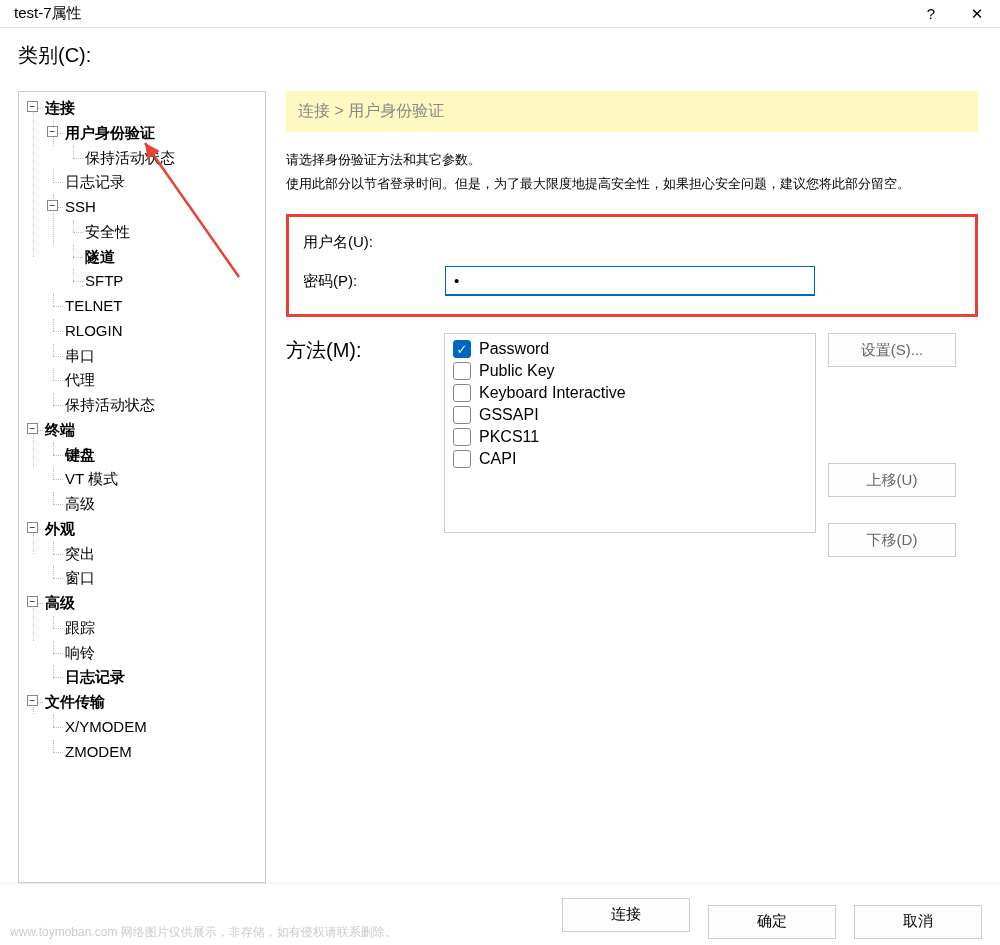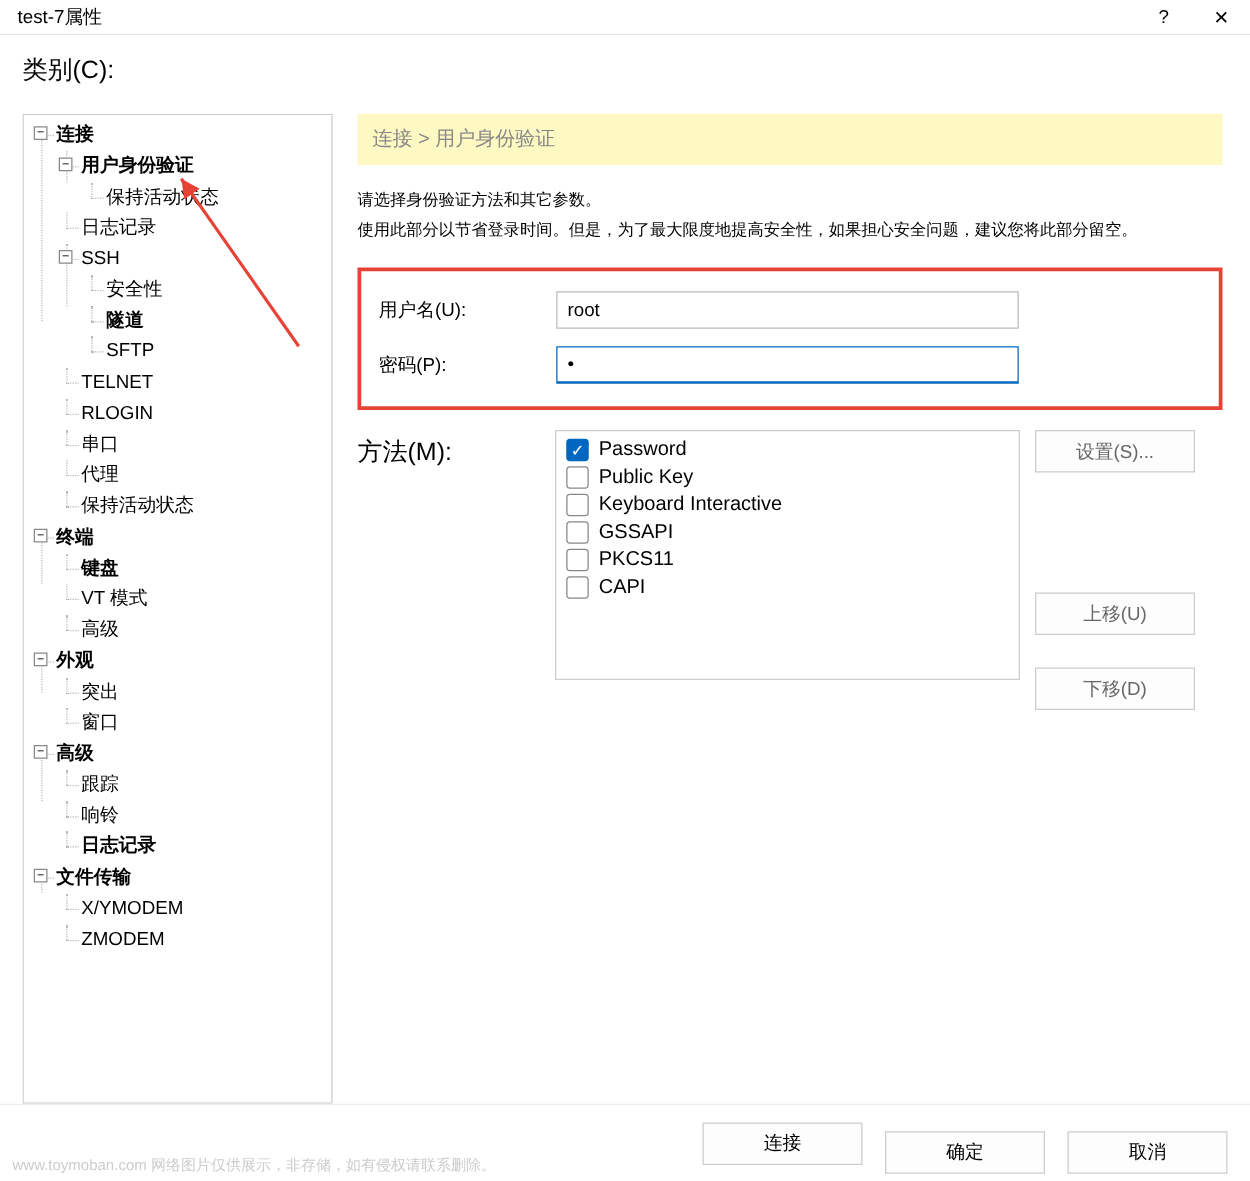--- a/index.html
+++ b/index.html
@@ -120,21 +120,20 @@
     <div class="right-panel">
       <div class="breadcrumb">连接 &gt; 用户身份验证</div>
       <div class="intro">
         <div>请选择身份验证方法和其它参数。</div>
         <div>使用此部分以节省登录时间。但是，为了最大限度地提高安全性，如果担心安全问题，建议您将此部分留空。</div>
       </div>
 
       <div class="red-frame">
         <div class="form-row">
           <div class="form-label">用户名(U):</div>
-          <input class="text-input" value="root" style="">
         </div>
         <div class="form-row">
           <div class="form-label">密码(P):</div>
           <input class="text-input focused" value="•" style="">
         </div>
       </div>
 
       <div class="method-row">
         <div class="method-label">方法(M):</div>
         <div class="method-list" id="method-list">

